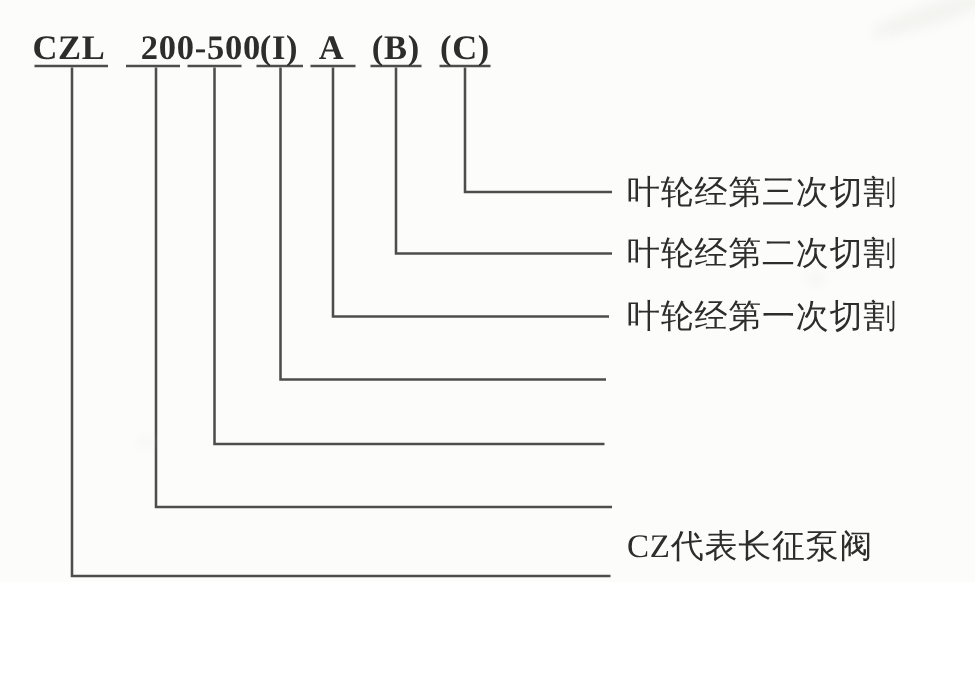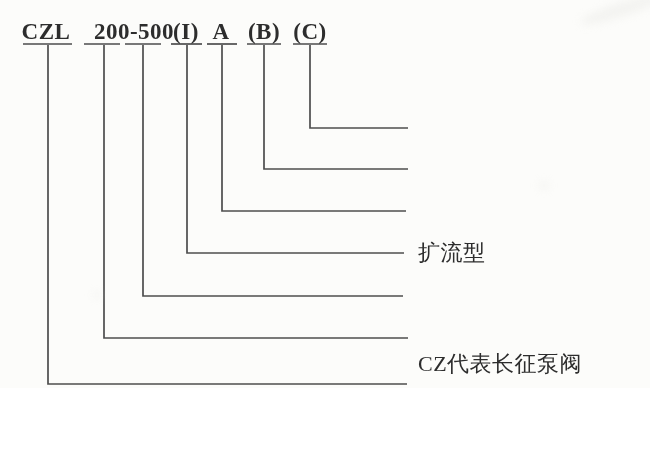--- a/index.html
+++ b/index.html
@@ -90,20 +90,22 @@
 
   <div>
     <span class="code-seg" style="left:46px">CZL</span>
     <span class="code-seg" style="left:134px">200-500</span>
     <span class="code-seg" style="left:186px">(I)</span>
     <span class="code-seg" style="left:221px">A</span>
     <span class="code-seg" style="left:264px">(B)</span>
     <span class="code-seg" style="left:310px">(C)</span>
   </div>
 
-  <div class="label" style="top:253px">扩流型</div>
+  <div class="label" style="top:128px">叶轮经第三次切割</div>
+  <div class="label" style="top:169px">叶轮经第二次切割</div>
+  <div class="label" style="top:211px">叶轮经第一次切割</div>
   <div class="label" style="top:364px">CZ代表长征泵阀</div>
 
   <div class="smudge smudge-tr"></div>
   <div class="smudge smudge-left"></div>
   <div class="smudge smudge-mid"></div>
 
 </div>
 
 </body></html>

